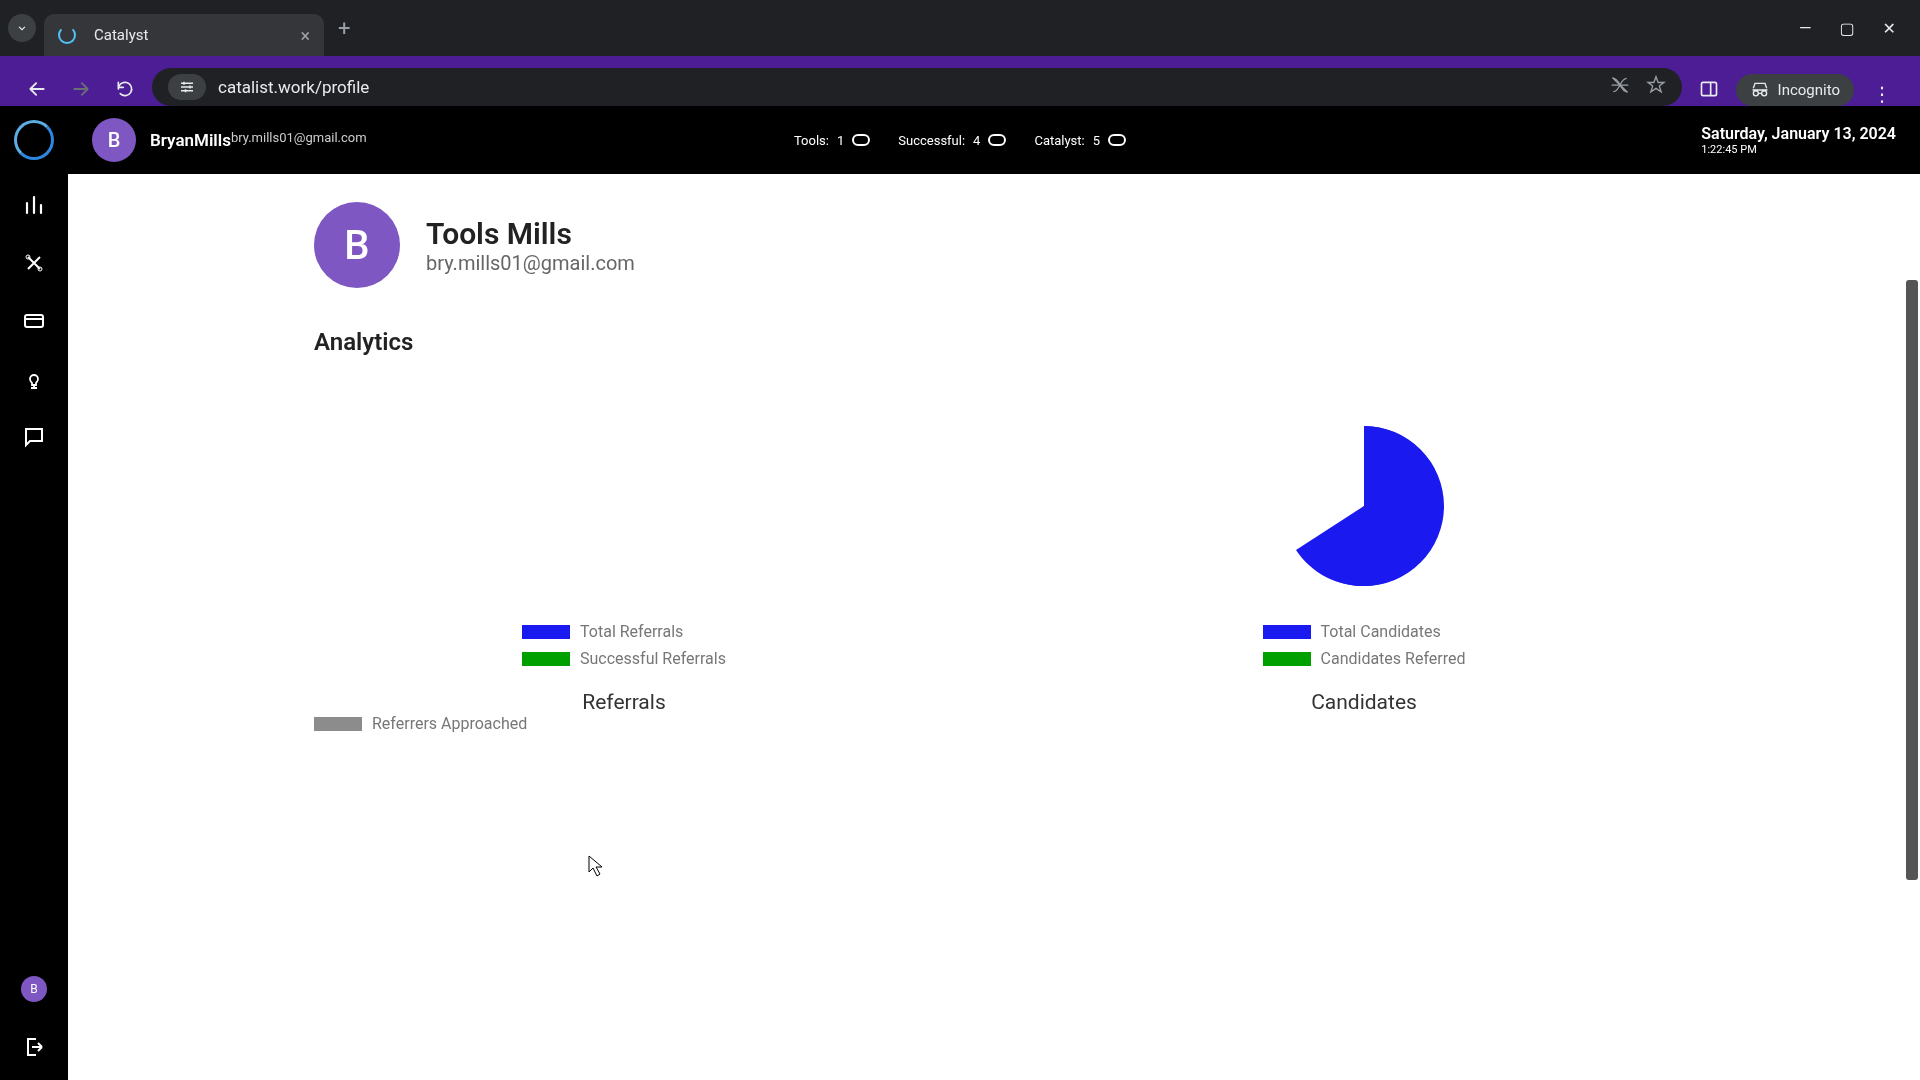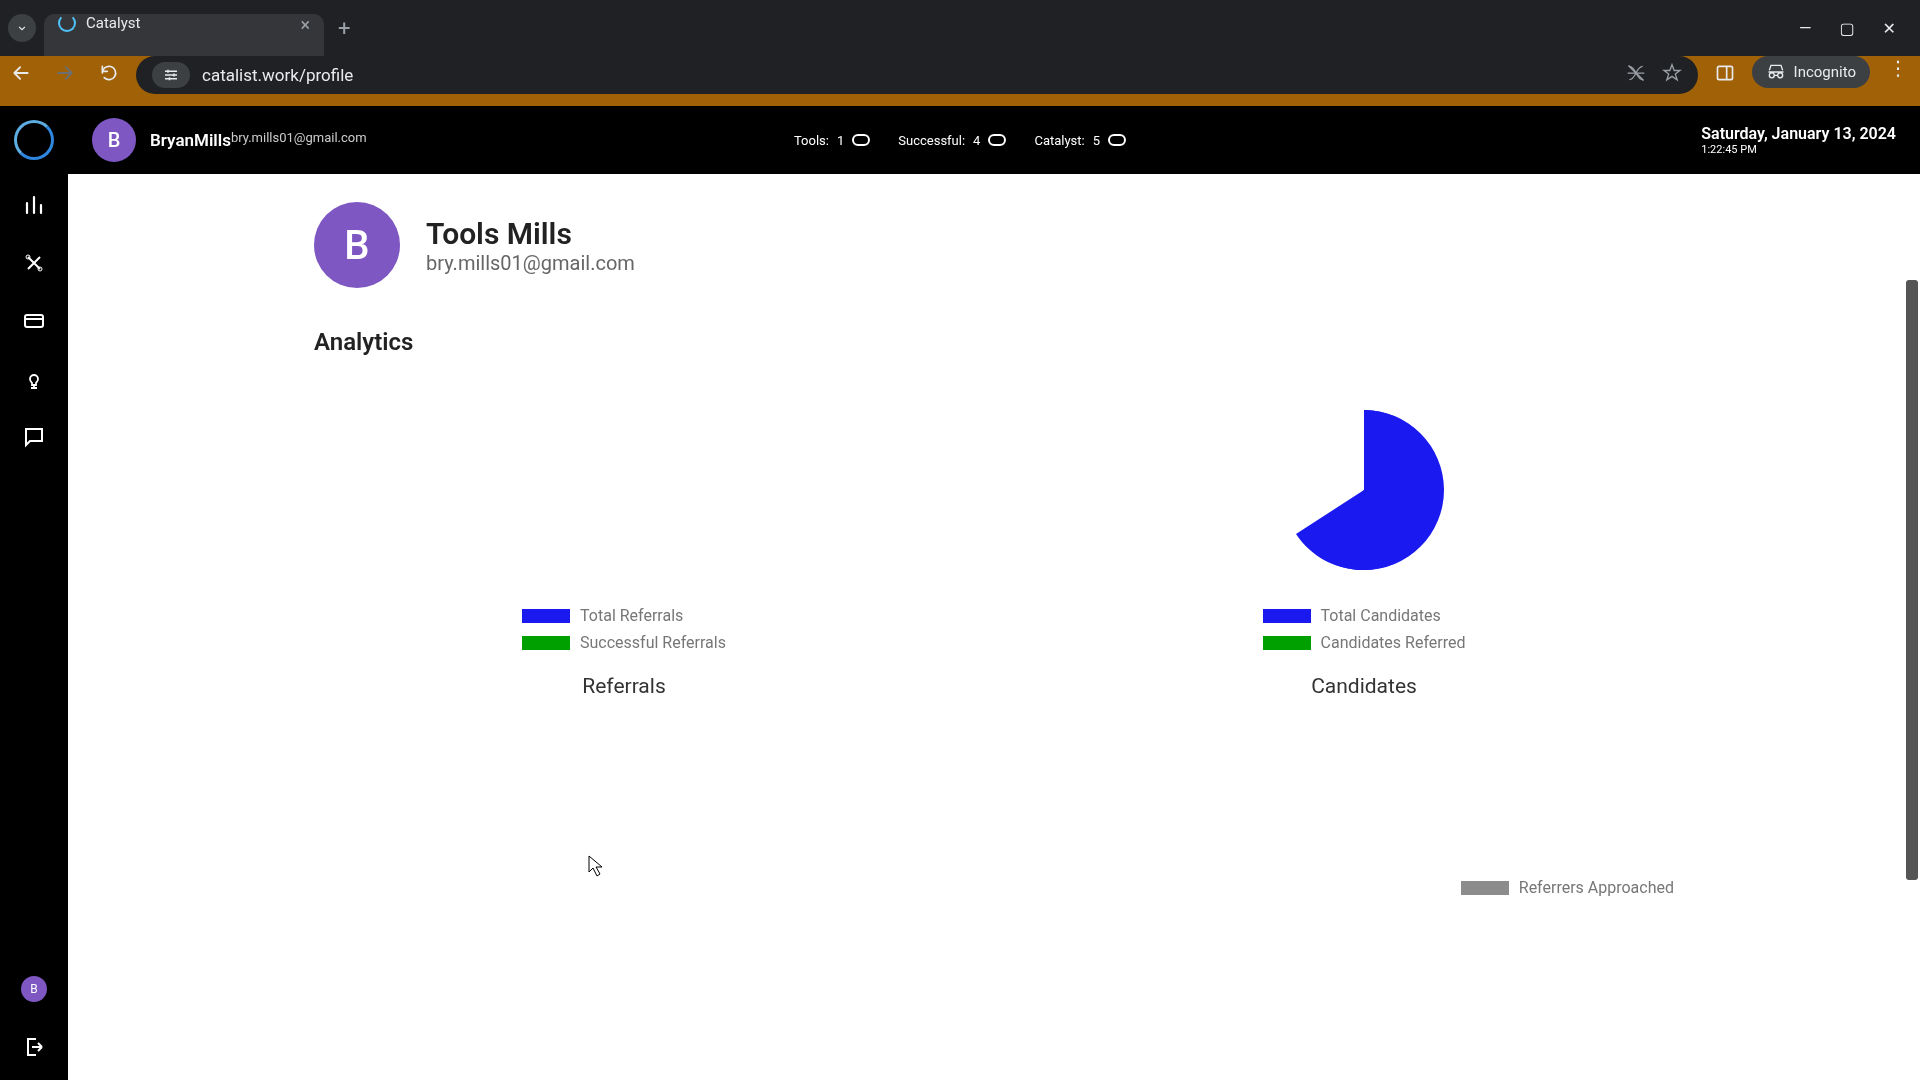--- a/index.html
+++ b/index.html
@@ -1,29 +1,29 @@
 <!DOCTYPE html>
 <html><head>
 <meta charset="utf-8">
 <style>
 * { margin: 0; padding: 0; box-sizing: border-box; }
 body { font-family: -apple-system, BlinkMacSystemFont, "Segoe UI", Roboto, sans-serif; background: #202124; width: 1920px; height: 1080px; overflow: hidden; }
 
 
 .browser-top { background: #202124; height: 56px; display: flex; align-items: center; }
 .tab-dropdown { width: 28px; height: 28px; border-radius: 50%; background: #3c4043; margin: 0 8px; display: flex; align-items: center; justify-content: center; cursor: pointer; }
-.tab { background: #35363a; border-radius: 10px 10px 0 0; height: 42px; min-width: 280px; display: flex; align-items: flex-start; padding: 0 14px; gap: 10px; margin-top: 14px; }
+.tab { background: #35363a; border-radius: 10px 10px 0 0; height: 42px; min-width: 280px; display: flex; align-items: center; padding: 0 14px; gap: 18px; margin-top: 14px; }
 .favicon { width: 18px; height: 18px; border: 2px solid #4fc3f7; border-radius: 50%; border-top-color: transparent; }
 .tab-title { color: #e8eaed; font-size: 15px; flex: 1; }
 .tab-close { color: #9aa0a6; font-size: 18px; cursor: pointer; }
 .new-tab { color: #9aa0a6; font-size: 22px; margin-left: 14px; cursor: pointer; }
 .window-controls { margin-left: auto; display: flex; gap: 28px; padding-right: 24px; color: #e8eaed; }
 .window-controls span { cursor: pointer; font-size: 16px; }
 
-.toolbar { background: #a16207; height: 50px; display: flex; align-items: flex-start; padding: 0 4px; gap: 10px; }
+.toolbar { background: #4c1d95; height: 50px; display: flex; align-items: flex-end; padding: 0 20px; gap: 10px; }
 .nav-btn { width: 34px; height: 34px; display: flex; align-items: center; justify-content: center; color: #9aa0a6; cursor: pointer; border-radius: 50%; }
 .nav-btn.active { color: #e8eaed; }
 .addr-bar { flex: 1; background: #202124; border-radius: 24px; height: 38px; display: flex; align-items: center; padding: 0 16px; gap: 12px; }
 .site-chip { background: #3c4043; border-radius: 16px; padding: 4px 10px; display: flex; align-items: center; }
 .url { color: #e8eaed; font-size: 17px; }
 .addr-right { margin-left: auto; display: flex; gap: 16px; color: #9aa0a6; }
 .addr-right span { cursor: pointer; }
 .incognito-chip { background: #3c4043; border-radius: 20px; padding: 6px 14px; display: flex; align-items: center; gap: 8px; color: #e8eaed; font-size: 15px; }
 .kebab { color: #e8eaed; padding: 0 8px; cursor: pointer; font-size: 20px; }
 
@@ -51,33 +51,33 @@
 .hdr-time { font-size: 11px; }
 
 .content { flex: 1; background: #fff; overflow-y: auto; display: flex; justify-content: center; }
 .card { width: 1480px; padding: 28px 60px; }
 
 .profile-row { display: flex; align-items: center; gap: 26px; margin-bottom: 40px; }
 .big-avatar { width: 86px; height: 86px; border-radius: 50%; background: #7e57c2; color: #fff; font-size: 40px; font-weight: 500; display: flex; align-items: center; justify-content: center; }
 .profile-name { font-size: 30px; font-weight: 600; color: #222; }
 .profile-email { font-size: 20px; color: #666; }
 
-.section-title { font-size: 24px; font-weight: 600; color: #222; margin-bottom: 24px; }
+.section-title { font-size: 24px; font-weight: 600; color: #222; margin-bottom: 40px; }
 
 .charts-row { display: flex; gap: 120px; }
 .chart-block { flex: 1; display: flex; flex-direction: column; align-items: center; }
 .chart-canvas { width: 360px; height: 220px; display: flex; align-items: center; justify-content: center; }
 .legend { display: flex; flex-direction: column; gap: 8px; margin-top: 6px; }
 .legend-item { display: flex; align-items: center; gap: 10px; font-size: 16px; color: #777; }
 .swatch { width: 48px; height: 14px; }
 .chart-title { font-size: 21px; color: #333; margin-top: 22px; }
 
 .cursor { position: absolute; top: 854px; left: 587px; pointer-events: none; }
 
-.third-legend { margin-top: 180px; display: flex; flex-direction: column; align-items: flex-end; }
+.third-legend { display: flex; flex-direction: column; align-items: flex-start; }
 .scrollbar-thumb { position: absolute; right: 2px; top: 174px; width: 12px; height: 600px; background: #555; border-radius: 3px; }
 </style>
 </head>
 <body>
 
 <div class="browser-top">
   <div class="tab-dropdown">
     <svg width="14" height="14" viewBox="0 0 24 24">
         <path d="M7 10l5 5 5-5" stroke="#e8eaed" stroke-width="2" fill="none"></path>
       </svg>

